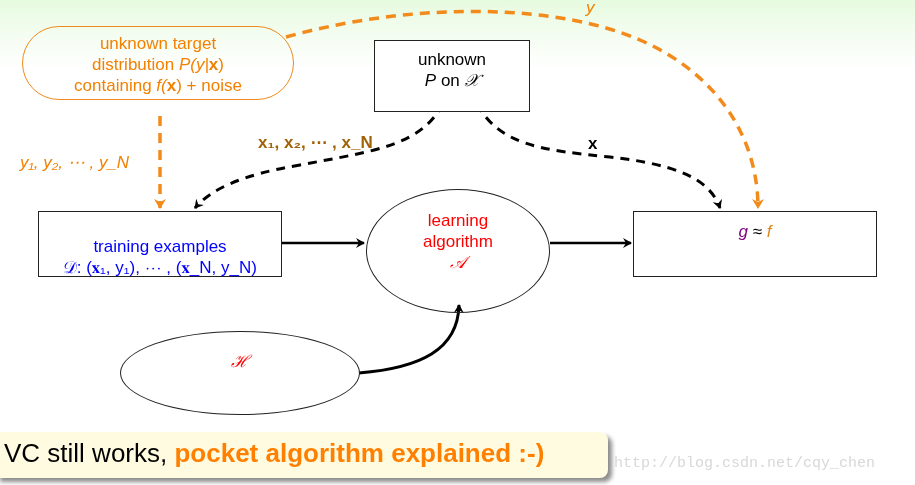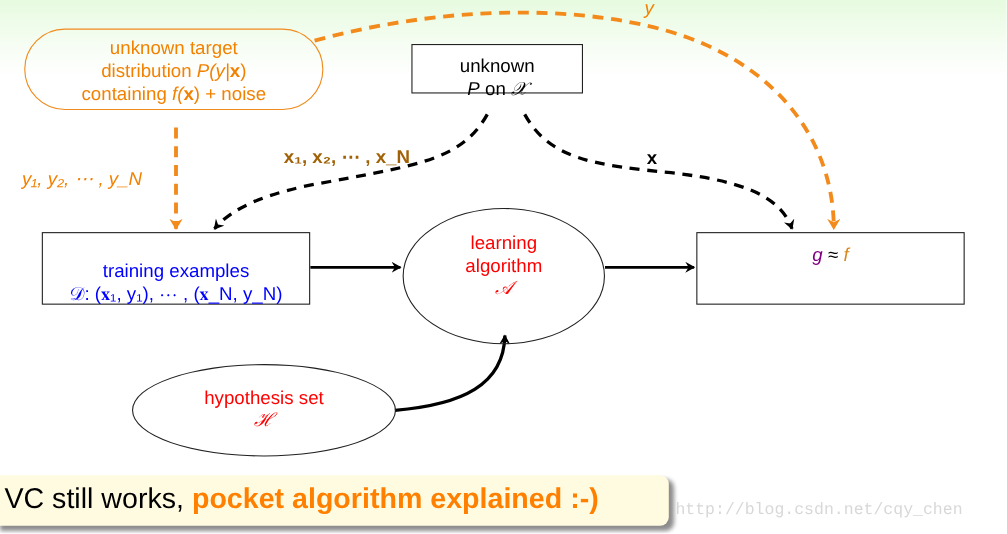--- a/index.html
+++ b/index.html
@@ -5,21 +5,21 @@
   html, body { margin:0; padding:0; }
   body {
     width:915px; height:485px; position:relative; overflow:hidden;
     background: linear-gradient(to bottom, #e6fbdf 0px, #f6fdf3 40px, #ffffff 70px, #ffffff 100%);
     font-family: "Liberation Sans", sans-serif;
   }
   svg.diagram { position:absolute; left:0; top:0; }
   .node { position:absolute; text-align:center; font-size:17px; line-height:21px; box-sizing:border-box; }
   .node-box { border:1.5px solid #222; background:#fff; }
   .target-node { left:22px; top:26px; width:272px; height:74px; border:1.5px solid #f08a1c; border-radius:45px; color:#f28100; padding-top:6px; background:transparent; }
-  .unknown-p { left:374px; top:40px; width:156px; height:45px; color:#000; padding-top:8px; }
+  .unknown-p { left:374px; top:40px; width:156px; height:72px; color:#000; padding-top:8px; }
   .training { left:38px; top:211px; width:244px; height:66px; color:#0000ff; padding-top:24px; }
   .learning { left:366px; top:189px; width:184px; height:124px; color:#ff0000; padding-top:20px; border:1.2px solid #222; border-radius:50%; background:transparent; }
   .final { left:633px; top:211px; width:244px; height:66px; color:#800080; padding-top:9px; }
   .hset { left:120px; top:331px; width:240px; height:84px; color:#ff0000; padding-top:19px; border:1.2px solid #222; border-radius:50%; background:transparent; }
   .ital { font-style:italic; }
   .bold { font-weight:bold; font-style:normal; }
   .cal { font-family: "DejaVu Serif", serif; font-style:italic; }
   .label { position:absolute; font-size:17px; }
   .lbl-y { left:586px; top:-2px; color:#f28100; font-style:italic; }
   .lbl-ys { left:20px; top:152px; color:#f28100; font-style:italic; }
@@ -86,21 +86,20 @@
   <div>learning</div>
   <div>algorithm</div>
   <div class="cal">𝒜</div>
 </div>
 
 <div class="node node-box final">
   <div><span class="ital">g</span><span style="color:#000"> ≈ </span><span class="ital orange">f</span></div>
 </div>
 
 <div class="node hset">
-  <div>hypothesis set</div>
   <div class="cal">ℋ</div>
 </div>
 
 <div class="label lbl-y">y</div>
 <div class="label lbl-ys">y₁, y₂, ⋯ , y_N</div>
 <div class="label lbl-xs" style="font-weight:bold">x₁, x₂, ⋯ , x_N</div>
 <div class="label lbl-x">x</div>
 
 <div class="callout">
   <span>VC still works, </span><span class="emph">pocket algorithm explained :-)</span>

